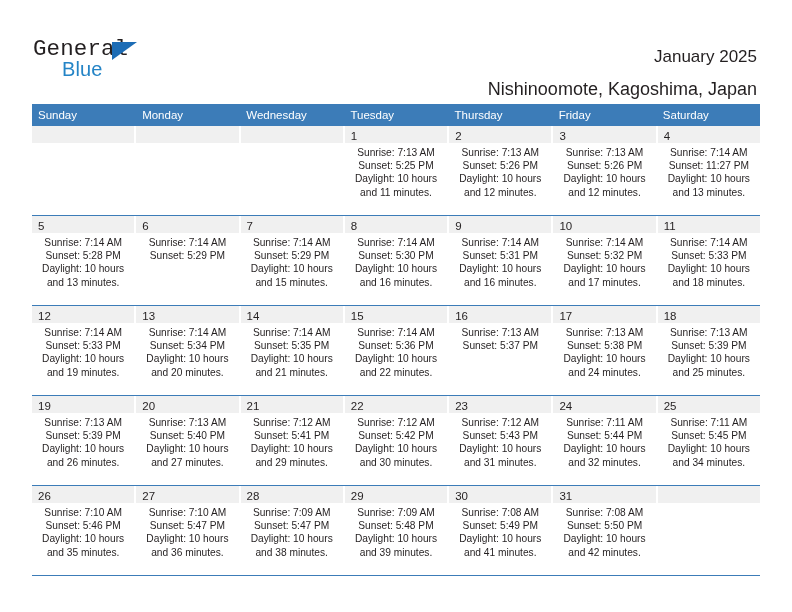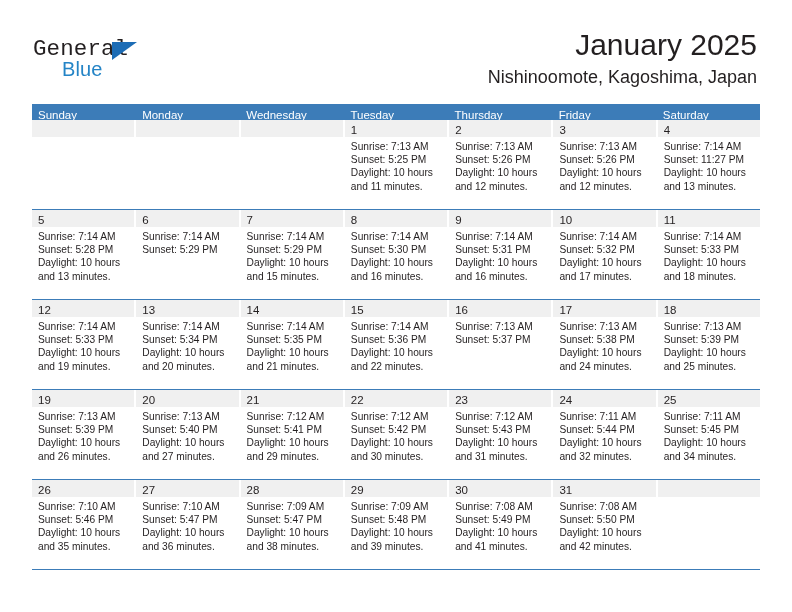--- a/index.html
+++ b/index.html
@@ -63,24 +63,25 @@
     color: #2484c6;
   }
 
   .title-block {
     position: absolute;
     right: 35px;
     top: 28px;
     text-align: right;
   }
   .cal-title {
-    font-size: 30px;
+    font-size: 17px;
     color: #231f20;
     line-height: 34px;
     white-space: nowrap;
+    margin-top: 12px;
   }
   .cal-subtitle {
     font-size: 18px;
     color: #231f20;
     line-height: 22px;
     margin-top: 4px;
     white-space: nowrap;
   }
 
   
@@ -90,21 +91,21 @@
     top: 104px;
     width: 728px;
   }
   .weekdays {
     display: flex;
     width: 100%;
     background: #3c7cb8;
   }
   .weekday {
     flex: 1 1 0;
-    height: 16px;
+    height: 22px;
     line-height: 22px;
     padding-left: 6px;
     box-sizing: border-box;
     font-size: 11.5px;
     color: #ffffff;
     white-space: nowrap;
     border-right: 1px solid #3c7cb8;
   }
   .weekday:last-child { border-right: none; }
 
@@ -134,20 +135,21 @@
     box-sizing: border-box;
   }
   .day-number {
     font-size: 11.5px;
     line-height: 17px;
     color: #231f20;
   }
   .day-body {
     padding: 3px 6px 0 6px;
     box-sizing: border-box;
+    text-align: center;
   }
   .day-line {
     font-size: 10.2px;
     line-height: 13.2px;
     color: #231f20;
     white-space: nowrap;
   }
   .daylight-line {
     white-space: normal;
   }

